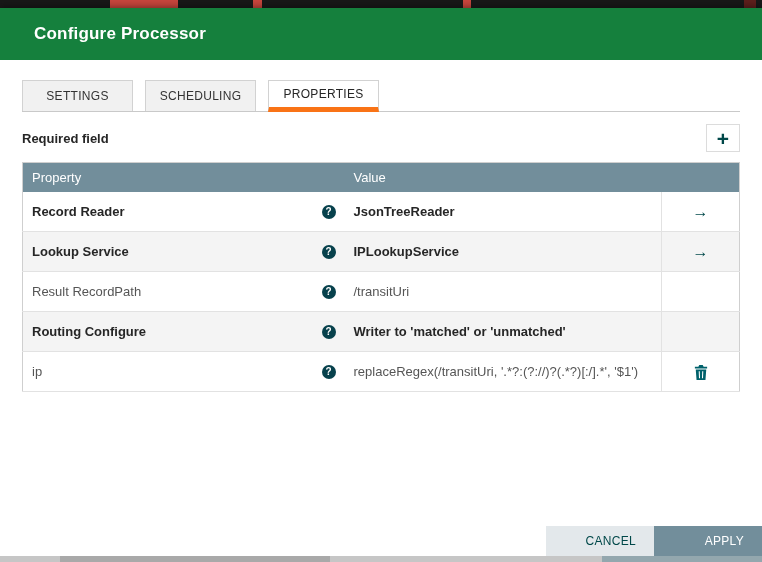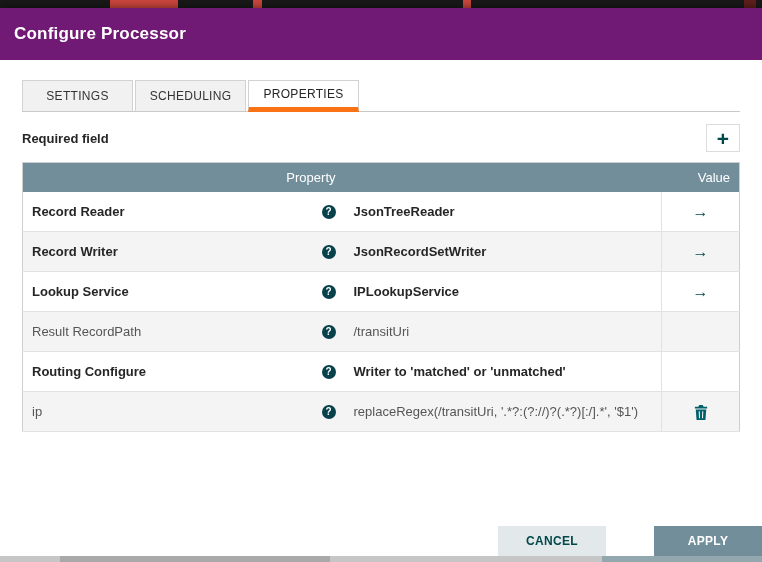--- a/index.html
+++ b/index.html
@@ -25,36 +25,36 @@
   .frag-teal-1 { right: 0;    width: 160px; background: #93a7ae; }
 
   
   .dialog {
     height: 548px; background: #ffffff;
     display: flex; flex-direction: column;
     box-shadow: 0 0 8px rgba(0,0,0,.55);
     position: relative;
   }
   .dialog-header {
-    flex: 0 0 52px; background: #701a75;
+    flex: 0 0 52px; background: #15803d;
     display: flex; align-items: center;
-    padding: 0 14px;
+    padding: 0 34px;
   }
   .dialog-title {
     color: #fff; font-size: 17px; font-weight: bold; letter-spacing: .2px;
   }
   .dialog-content {
     flex: 1; display: flex; flex-direction: column;
     padding: 0 22px;
   }
 
   
   .tabs { display: flex; margin-top: 20px; border-bottom: 1px solid #c9c9c9; }
   .tab {
-    width: 111px; height: 31px; margin-right: 2px;
+    width: 111px; height: 31px; margin-right: 12px;
     background: #f1f1f1; border: 1px solid #d2d2d2; border-bottom: none;
     font-family: "Liberation Sans", sans-serif;
     font-size: 12px; color: #333; letter-spacing: .3px;
     cursor: pointer; text-align: center;
   }
   .tab.active {
     background: #fff; margin-bottom: -1px; height: 32px;
     border-bottom: 5px solid #f97316; color: #262626;
   }
 
@@ -70,21 +70,21 @@
     border: 1px solid #dcdcdc; cursor: pointer;
     display: flex; align-items: center; justify-content: center;
     color: #004849; font-size: 21px; font-weight: bold; line-height: 1;
     font-family: "Liberation Sans", sans-serif;
   }
 
   
   table { width: 100%; border-collapse: collapse; font-size: 13px; border: 1px solid #cfcfcf; }
   thead th {
     background: #728e9b; color: #fff; font-weight: 500;
-    text-align: right; padding: 7px 9px; font-size: 13px;
+    text-align: left; padding: 7px 9px; font-size: 13px;
   }
   thead th.col-property { width: 322px; }
   tbody td { border-bottom: 1px solid #e2e2e2; padding: 12px 9px; color: #262626; height: 24px; }
   tbody tr:nth-child(even) { background: #f4f4f4; }
   tr.required .prop-name, tr.required .val-cell { font-weight: bold; color: #262626; }
   tr.optional .prop-name, tr.optional .val-cell { font-weight: normal; color: #555; }
   .prop-inner { display: flex; justify-content: space-between; align-items: center; }
   .help-icon {
     width: 14px; height: 14px; border-radius: 50%;
     background: #07414c; color: #fff;
@@ -97,24 +97,24 @@
   .trash-icon { cursor: pointer; display: inline-block; vertical-align: middle; }
 
   
   .footer {
     margin-top: auto; display: flex; justify-content: flex-end;
     margin-right: -22px;
   }
   .btn {
     height: 30px; min-width: 108px; border: none; cursor: pointer;
     font-family: "Liberation Sans", sans-serif;
-    font-size: 12px; font-weight: bold; letter-spacing: .3px; padding: 0 18px;
+    font-size: 12px; font-weight: normal; letter-spacing: .3px; padding: 0 18px; text-align: right;
   }
   .btn-cancel { background: #e3e8eb; color: #004849; }
-  .btn-apply  { background: #728e9b; color: #ffffff; margin-left: 48px; }
+  .btn-apply  { background: #728e9b; color: #ffffff; }
 </style>
 </head>
 <body>
 
 <div class="bg-top">
   <div class="frag frag-red-1"></div>
   <div class="frag frag-red-2"></div>
   <div class="frag frag-red-3"></div>
   <div class="frag frag-dark-1"></div>
 </div>
@@ -153,30 +153,20 @@
                 <span class="prop-name">Record Reader</span>
                 <span class="help-icon">?</span>
               </div>
             </td>
             <td class="val-cell">JsonTreeReader</td>
             <td class="action-cell"><span class="goto-icon">→</span></td>
           </tr>
           <tr class="required">
             <td class="prop-cell">
               <div class="prop-inner">
-                <span class="prop-name">Record Writer</span>
-                <span class="help-icon">?</span>
-              </div>
-            </td>
-            <td class="val-cell">JsonRecordSetWriter</td>
-            <td class="action-cell"><span class="goto-icon">→</span></td>
-          </tr>
-          <tr class="required">
-            <td class="prop-cell">
-              <div class="prop-inner">
                 <span class="prop-name">Lookup Service</span>
                 <span class="help-icon">?</span>
               </div>
             </td>
             <td class="val-cell">IPLookupService</td>
             <td class="action-cell"><span class="goto-icon">→</span></td>
           </tr>
           <tr class="optional">
             <td class="prop-cell">
               <div class="prop-inner">

